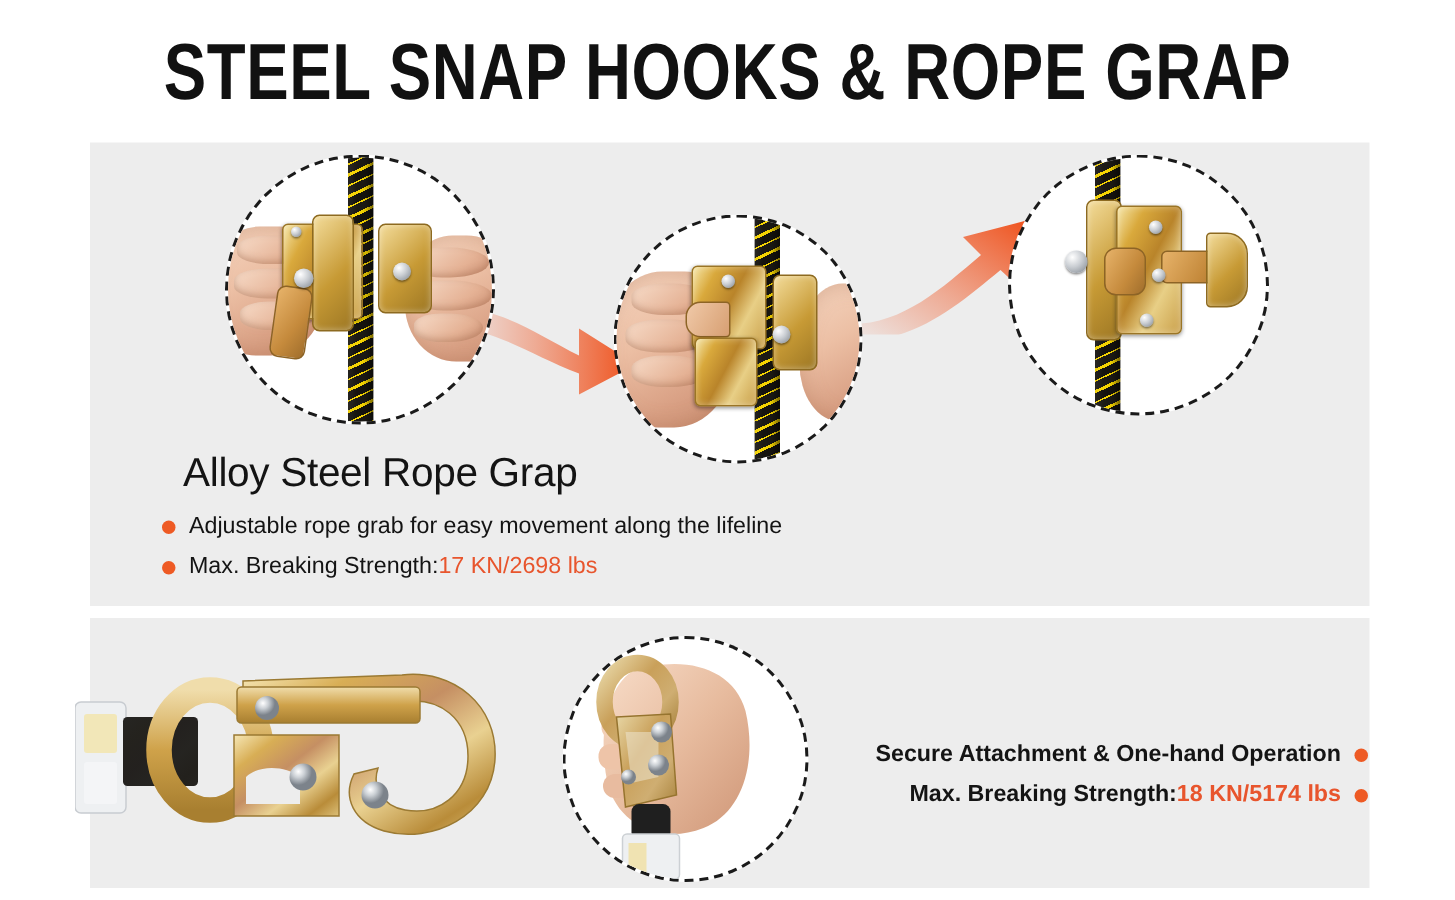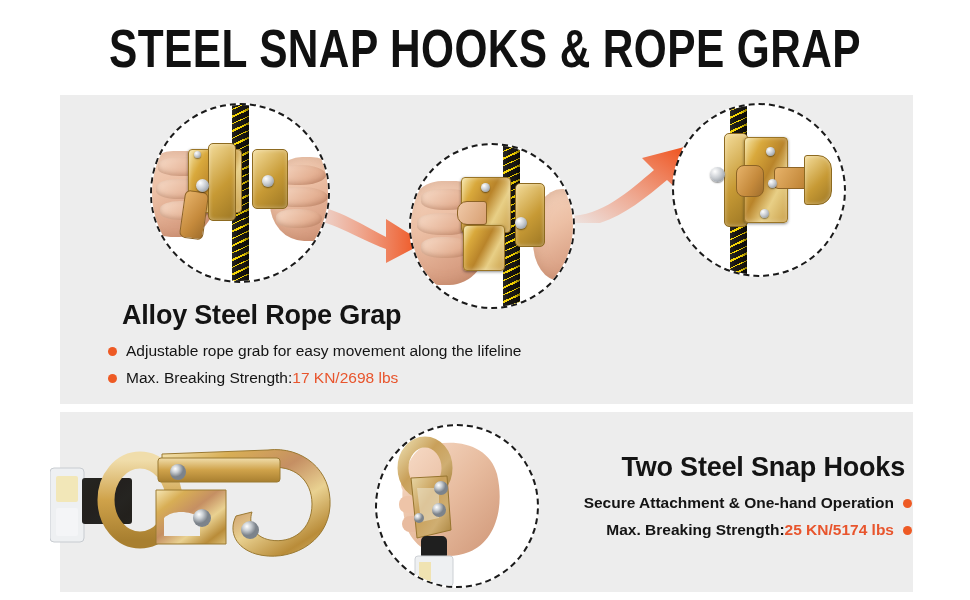--- a/index.html
+++ b/index.html
@@ -86,21 +86,21 @@
     background:linear-gradient(140deg,#f7dcc9,#e5b295 65%,#cf9376);
     box-shadow:inset 0 -2px 5px rgba(150,95,65,.38);
   }
 
   
   .arrow{position:absolute;}
 
   
   .heading-left{
     position:absolute;left:122px;top:300px;
-    font-size:27px;font-weight:bold;color:#141414;
+    font-size:27px;font-weight:normal;color:#141414;
     letter-spacing:-0.2px;white-space:nowrap;
   }
   .bullets-left{position:absolute;left:108px;top:342px;}
   .bullet-row{
     display:flex;align-items:center;margin-bottom:9px;
     font-size:15.5px;font-weight:normal;color:#141414;white-space:nowrap;
   }
   .dot{
     width:9px;height:9px;border-radius:50%;
     background:#ee5a24;flex:0 0 auto;
@@ -312,27 +312,26 @@
         <circle cx="62" cy="84" r="7" fill="url(#riv2)"></circle>
         <circle cx="42" cy="92" r="5" fill="url(#riv2)"></circle>
 
         <rect x="44" y="110" width="26" height="24" rx="5" fill="#1f1f1f"></rect>
         <rect x="38" y="130" width="38" height="30" rx="3" fill="#eef0f2" stroke="#ccd0d4"></rect>
         <rect x="42" y="136" width="12" height="20" fill="#f0e3b2"></rect>
       </svg>
     </div>
   </div>
 
-  <div class="heading-right">Two Steel Snap Hooks</div>
   <div class="bullets-right">
     <div class="bullet-row-r">
       <span>Secure Attachment &amp; One-hand Operation</span>
       <span class="hl"></span>
       <span class="dot"></span>
     </div>
     <div class="bullet-row-r">
       <span>Max. Breaking Strength: </span>
-      <span class="hl">25 KN/5174 lbs</span>
+      <span class="hl">18 KN/5174 lbs</span>
       <span class="dot"></span>
     </div>
   </div>
 
 </div>
 
 </body></html>

